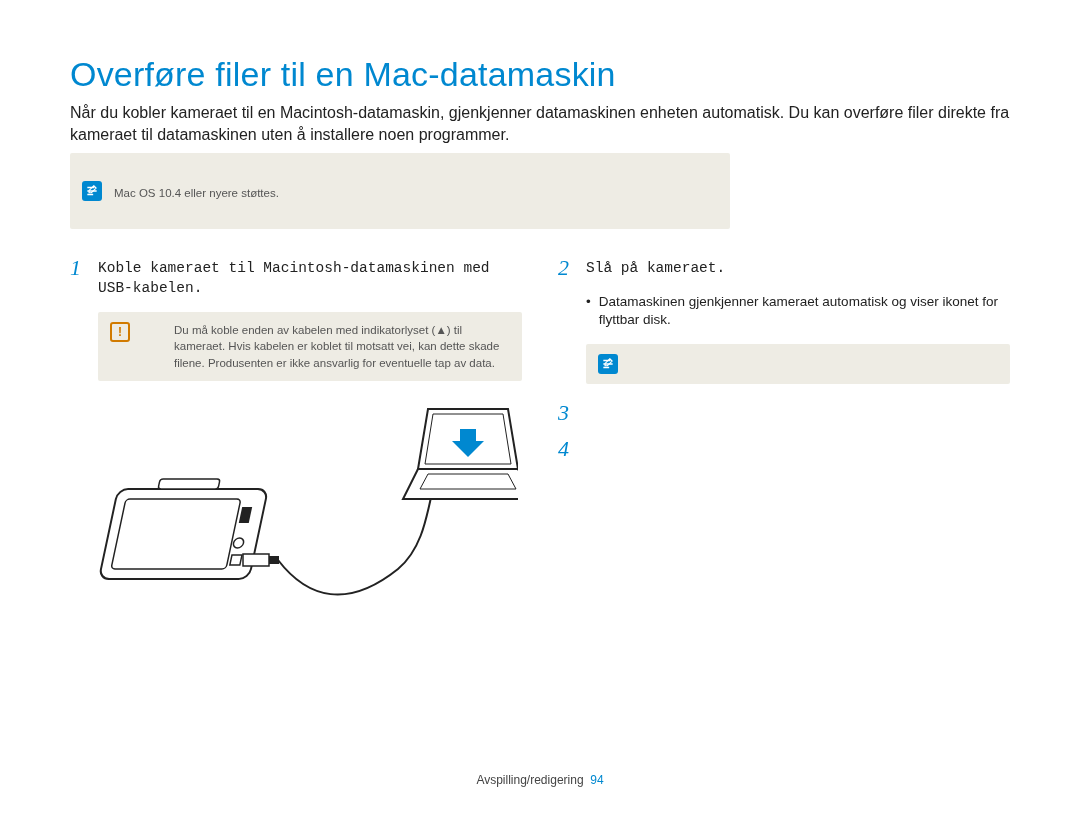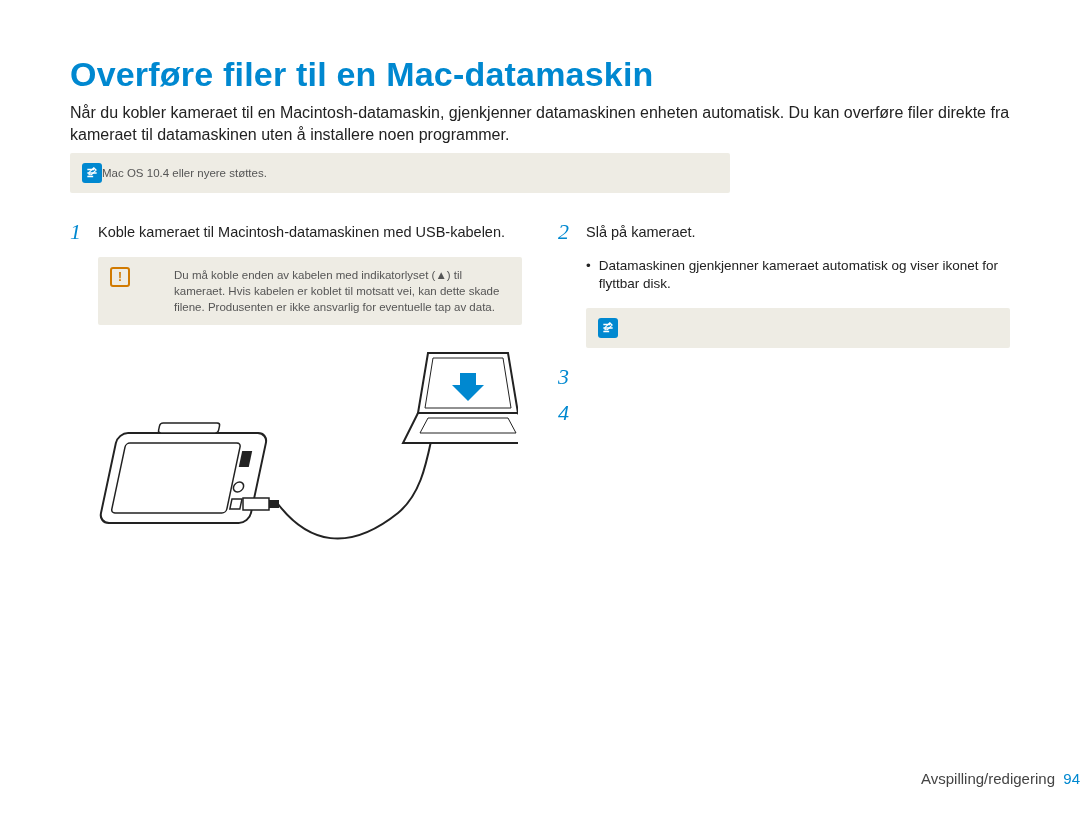--- a/index.html
+++ b/index.html
@@ -1,37 +1,37 @@
 <!DOCTYPE html>
 <html><head>
 <meta charset="utf-8">
 <style>
   * { box-sizing: border-box; margin: 0; padding: 0; }
   html, body { width: 1080px; height: 815px; background: #fff; font-family: Arial, Helvetica, sans-serif; color: #222; }
   .page { padding: 55px 70px 0 70px; position: relative; height: 815px; }
-  h1 { color: #0088d0; font-weight: 700; font-size: 34px; margin-bottom: 8px; letter-spacing: 0.2px; }
+  h1 { color: #0088d0; font-weight: 400; font-size: 34px; margin-bottom: 8px; letter-spacing: 0.2px; }
   .intro { font-size: 16px; line-height: 1.35; margin-bottom: 8px; max-width: 940px; }
-  .note-box { background: #eeece4; border-radius: 2px; padding: 10px 12px; display: flex; align-items: center; }
+  .note-box { background: #eeece4; border-radius: 2px; padding: 28px 12px; display: flex; align-items: flex-end; gap: 12px; }
   .note-box.small { width: 660px; margin-bottom: 28px; }
   .note-box .msg { font-size: 11.5px; line-height: 1.4; color: #555; }
   .icon-sq { width: 20px; height: 20px; flex: 0 0 20px; border-radius: 3px; display: flex; align-items: center; justify-content: center; }
   .icon-info { background: #0088d0; color: #fff; }
   .icon-warn { border: 2px solid #d17a00; color: #d17a00; background: transparent; font-size: 12px; font-weight: bold; border-radius: 3px; }
   .columns { display: flex; gap: 36px; }
   .col { flex: 1 1 0; }
   .step { display: flex; gap: 10px; margin-bottom: 14px; }
   .step-num { color: #0088d0; font-style: italic; font-size: 22px; font-family: Georgia, 'Times New Roman', serif; line-height: 1; min-width: 18px; }
-  .step-text { font-size: 14.5px; line-height: 1.35; padding-top: 2px; }
+  .step-text { font-size: 14.5px; line-height: 1.35; padding-top: 2px; font-family: Liberation Mono, monospace; }
   .bullet-row { display: flex; gap: 8px; font-size: 13.5px; line-height: 1.35; margin: 4px 0 14px 28px; }
   .bullet-dot { flex: 0 0 auto; }
   .warn-box { background: #eeece4; border-radius: 2px; padding: 10px 12px; display: flex; gap: 12px; margin: 4px 0 18px 28px; }
   .warn-box .msg, .info-box .msg { font-size: 11.5px; line-height: 1.4; color: #555; margin-left: 32px; }
   .info-box { background: #eeece4; border-radius: 2px; padding: 10px 12px; display: flex; gap: 12px; margin: 0 0 18px 28px; }
   .diagram { margin: 14px 0 0 28px; height: 220px; position: relative; }
-  .footer { position: absolute; bottom: 28px; left: 0; width: 100%; text-align: right; font-size: 15px; color: #444; }
+  .footer { position: absolute; bottom: 28px; left: 0; width: 100%; text-align: center; font-size: 12px; color: #444; }
   .footer .pg { color: #0088d0; }
   .bold { font-weight: bold; }
   .tri { display:inline-block; }
 </style>
 </head>
 <body>
 
 <div class="page">
 
   <h1>Overføre filer til en Mac-datamaskin</h1>

